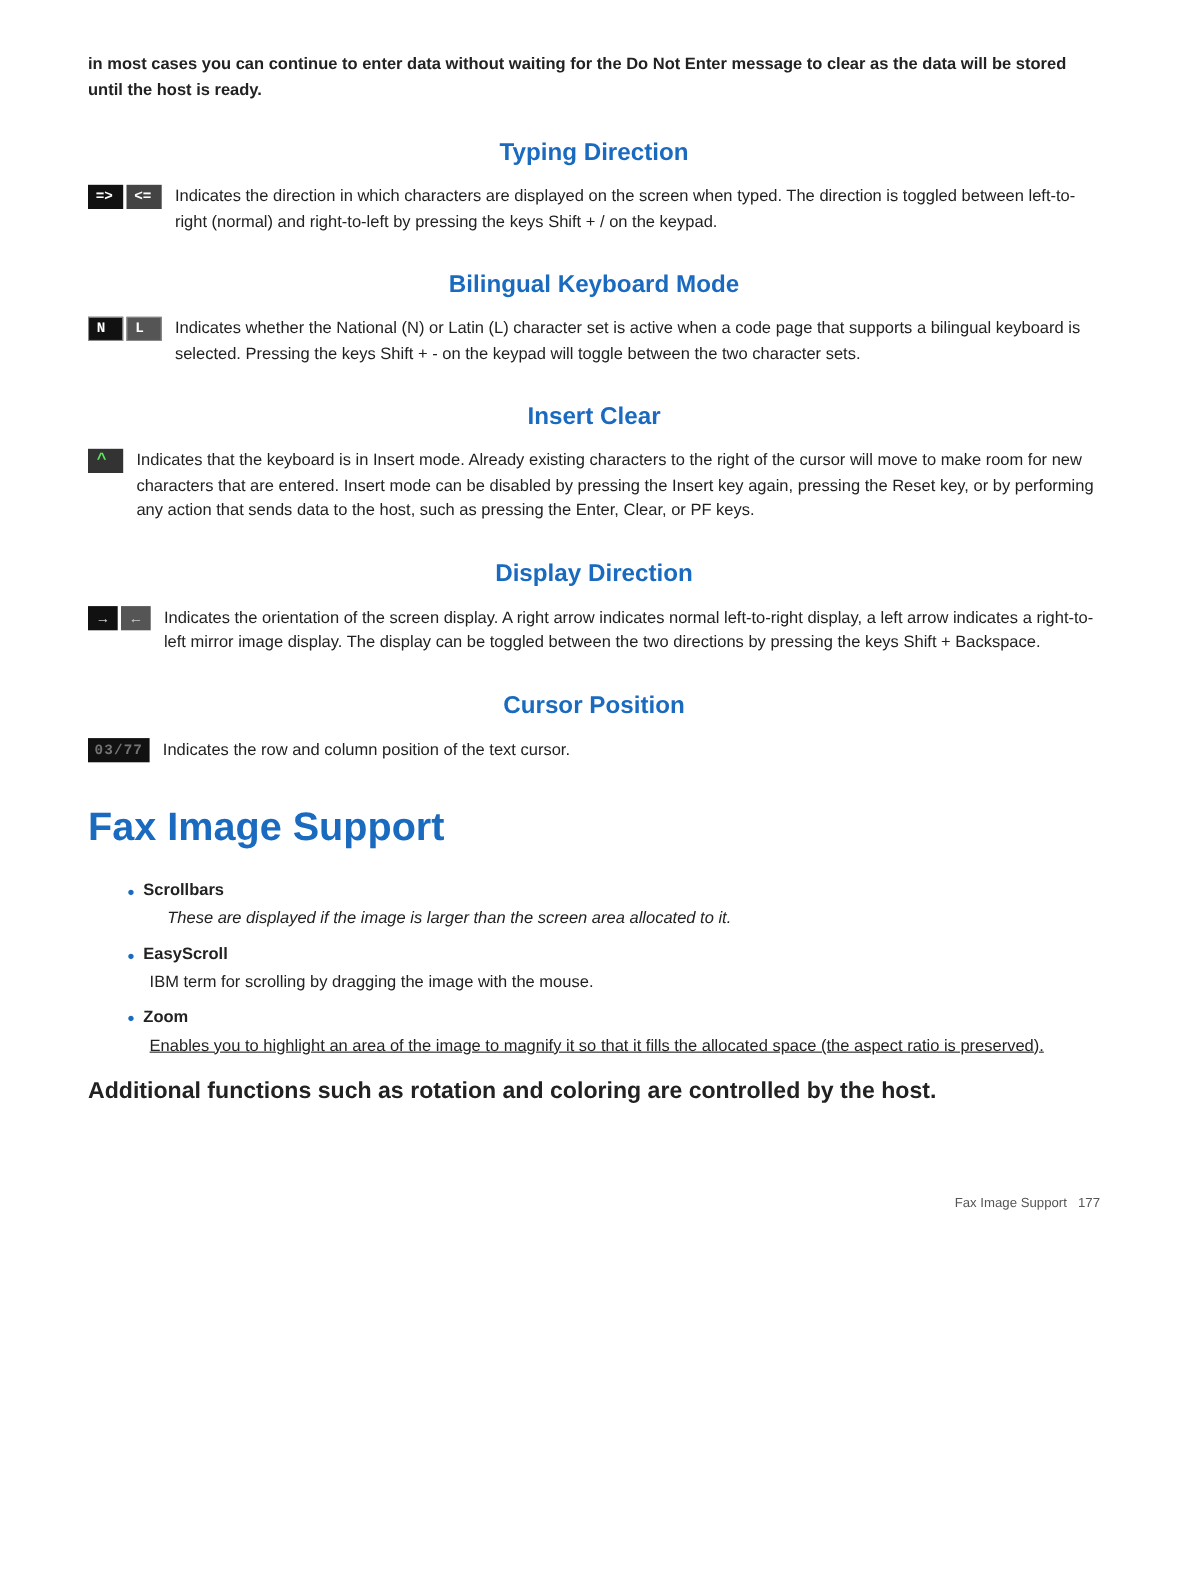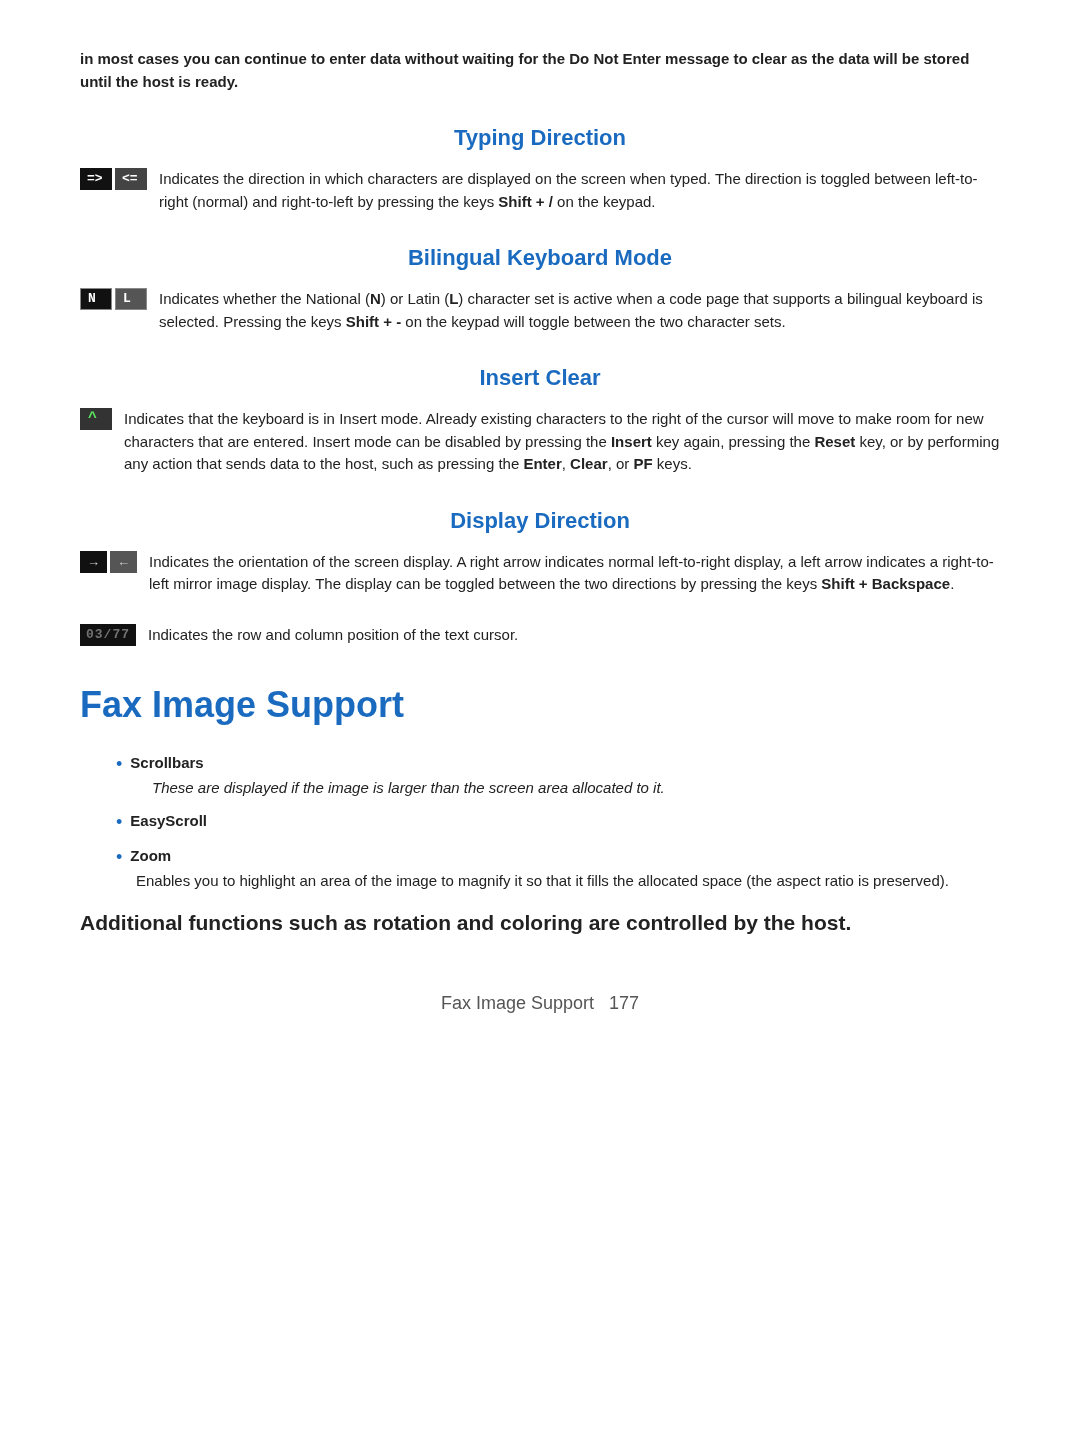--- a/index.html
+++ b/index.html
@@ -91,21 +91,21 @@
       color: #222;
     }
     .section-body-inline {
       display: flex;
       align-items: flex-start;
     }
     p {
       margin-bottom: 0;
       font-weight: bold;
     }
-    b { font-weight: bold; margin-top: 20px; }
+    b { font-weight: normal; margin-top: 20px; }
     .fax-section {
       margin-top: 32px;
     }
     .bullet-list {
       margin-left: 36px;
       margin-top: 10px;
     }
     .bullet-item {
       margin-bottom: 10px;
     }
@@ -122,23 +122,23 @@
     }
     .bullet-row {
       display: flex;
       align-items: flex-start;
     }
     .bullet-text {
       font-size: 15px;
       color: #222;
     }
     .footer {
-      margin-top: 52px;
-      text-align: center;
-      font-size: 18px;
+      margin-top: 76px;
+      text-align: right;
+      font-size: 12px;
       color: #555;
       border-top: none;
     }
     .additional-text {
       margin-top: 14px;
       font-size: 21px;
       color: #222;
     }
     
     .disp-arrow {
@@ -210,20 +210,21 @@
       <span class="disp-arrow">→</span>
       <span class="disp-arrow-dark">←</span>
     </div>
     <span class="section-body">
       <span>Indicates the orientation of the screen display. A right arrow indicates normal left-to-right display, a left arrow indicates a right-to-left mirror image display. The display can be toggled between the two directions by pressing the keys </span><b>Shift + Backspace</b><span>.</span>
     </span>
   </div>
 </div>
 
 <div class="section">
+  <h2 class="section-heading">Cursor Position</h2>
   <div class="section-body-inline">
     <div class="icon-area">
       <span class="terminal-box cursor-box">03/77</span>
     </div>
     <span class="section-body">Indicates the row and column position of the text cursor.</span>
   </div>
 </div>
 
 <div class="fax-section">
   <h1 class="big-heading">Fax Image Support</h1>
@@ -238,28 +239,31 @@
       <div style="margin-left:36px;font-style:italic;">
         <span class="bullet-text">These are displayed if the image is larger than the screen area allocated to it.</span>
       </div>
     </div>
 
     <div class="bullet-item">
       <div class="bullet-row">
         <span class="bullet-dot">•</span>
         <span class="bullet-label">EasyScroll</span>
       </div>
+      <div style="margin-left:20px;">
+        <span class="bullet-text">IBM term for scrolling by dragging the image with the mouse.</span>
+      </div>
     </div>
 
     <div class="bullet-item">
       <div class="bullet-row">
         <span class="bullet-dot">•</span>
         <span class="bullet-label">Zoom</span>
       </div>
-      <div style="margin-left:20px;">
+      <div style="margin-left:20px;text-decoration:underline;">
         <span class="bullet-text">Enables you to highlight an area of the image to magnify it so that it fills the allocated space (the aspect ratio is preserved).</span>
       </div>
     </div>
   </div>
 
   <p class="additional-text">Additional functions such as rotation and coloring are controlled by the host.</p>
 </div>
 
 <div class="footer">
   <span>Fax Image Support</span>&nbsp;&nbsp;&nbsp;<span>177</span>

